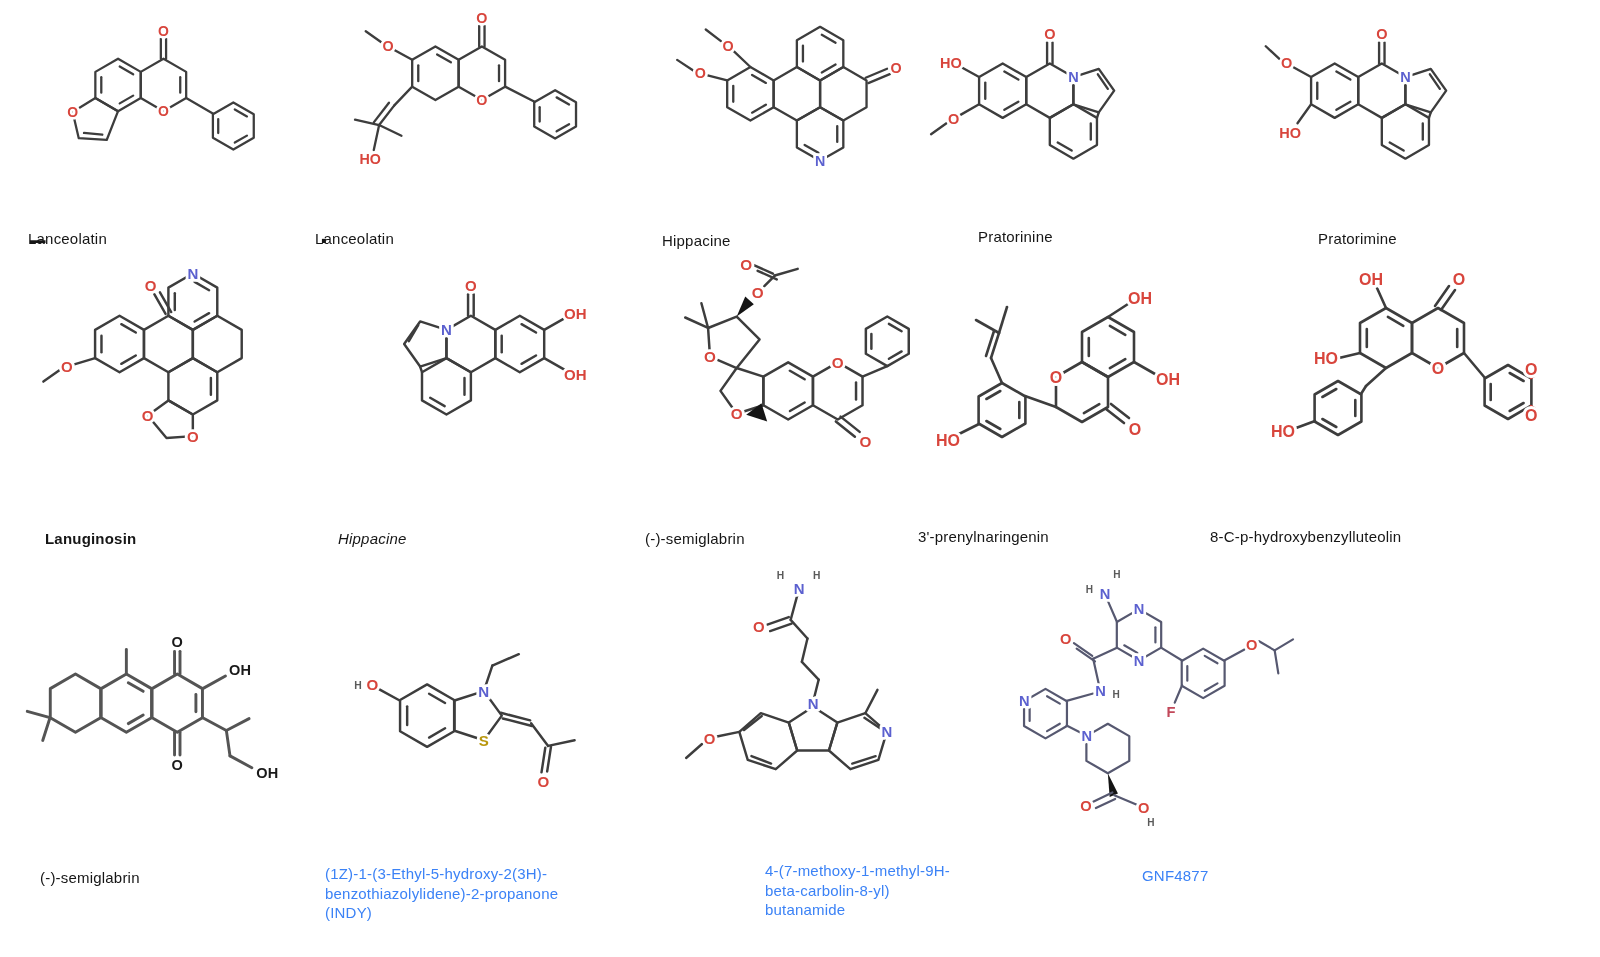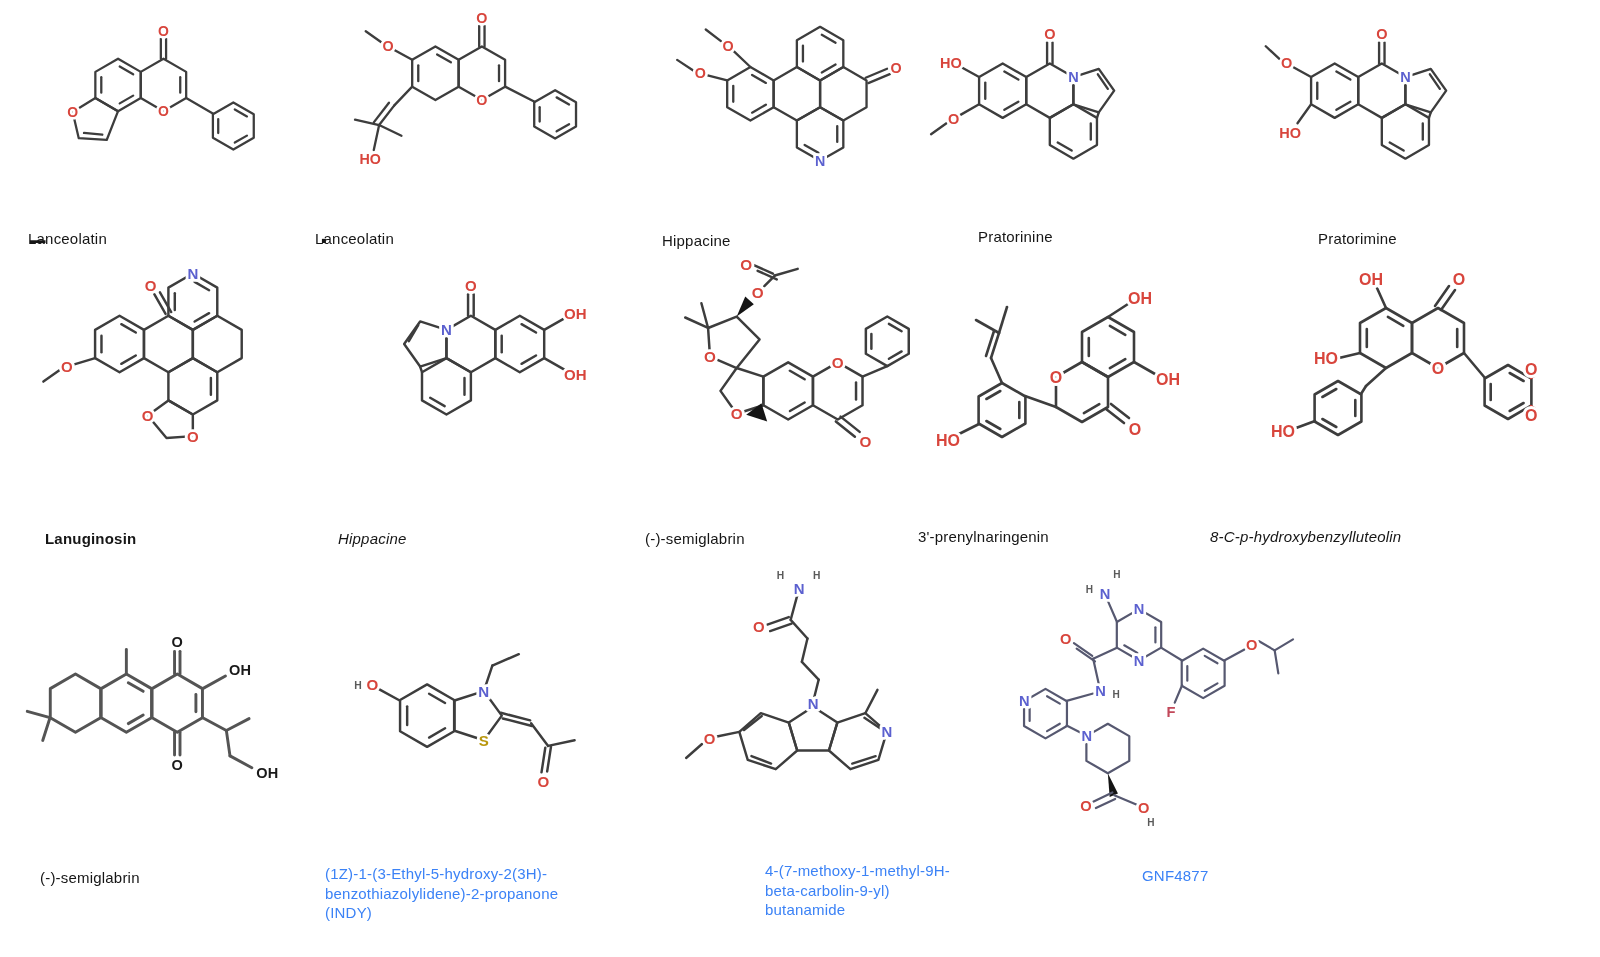--- a/index.html
+++ b/index.html
@@ -333,21 +333,21 @@
       <text class="at aO" x="45" y="181">HO</text>
       <text class="at aO" x="299" y="119">OH</text>
       <text class="at aO" x="299" y="165">OH</text>
     </svg>
   </div>
 
   <div class="lbl" style="left:45px;top:506px;font-weight:bold;">Lanuginosin</div>
   <div class="lbl" style="left:338px;top:506px;font-style:italic;">Hippacine</div>
   <div class="lbl" style="left:645px;top:506px;">(-)-semiglabrin</div>
   <div class="lbl" style="left:918px;top:504px;text-align:right;">3'-prenylnaringenin</div>
-  <div class="lbl" style="left:1210px;top:504px;font-style:italic;">8-C-p-hydroxybenzylluteolin</div>
+  <div class="lbl" style="left:1210px;top:504px;">8-C-p-hydroxybenzylluteolin</div>
 
   <div class="card" style="left:10px;top:585px;width:300px;">
     <svg viewBox="0 0 330 250" width="300" class="g11">
       <g>
         <polygon class="ring" points="72.0,98.0 99.7,114.0 99.7,146.0 72.0,162.0 44.3,146.0 44.3,114.0"></polygon>
         <polygon class="ring" points="128.0,98.0 155.7,114.0 155.7,146.0 128.0,162.0 100.3,146.0 100.3,114.0"></polygon>
         <polygon class="ring" points="184.0,98.0 211.7,114.0 211.7,146.0 184.0,162.0 156.3,146.0 156.3,114.0"></polygon>
         <line class="bond" x1="128" y1="98" x2="128" y2="71"></line>
         <line class="bond" x1="181" y1="98" x2="181" y2="73"></line>
         <line class="bond" x1="187" y1="98" x2="187" y2="73"></line>
@@ -477,17 +477,17 @@
       <text class="at aO" x="173" y="275">O</text>
       <text class="at aH sm" x="181" y="291">H</text>
     </svg>
   </div>
 
   <div class="lbl" style="left:40px;top:845px;">(-)-semiglabrin</div>
   <div class="lbl red" style="left:325px;top:841px;width:440px;">(1Z)-1-(3-Ethyl-5-hydroxy-2(3H)-
 benzothiazolylidene)-2-propanone
 (INDY)</div>
   <div class="lbl red" style="left:765px;top:838px;width:340px;">4-(7-methoxy-1-methyl-9H-
-beta-carbolin-9-yl)
+beta-carbolin-8-yl)
 butanamide</div>
   <div class="lbl red" style="left:1142px;top:843px;font-weight:400;">GNF4877</div>
 
 </div>
 
 </body></html>

